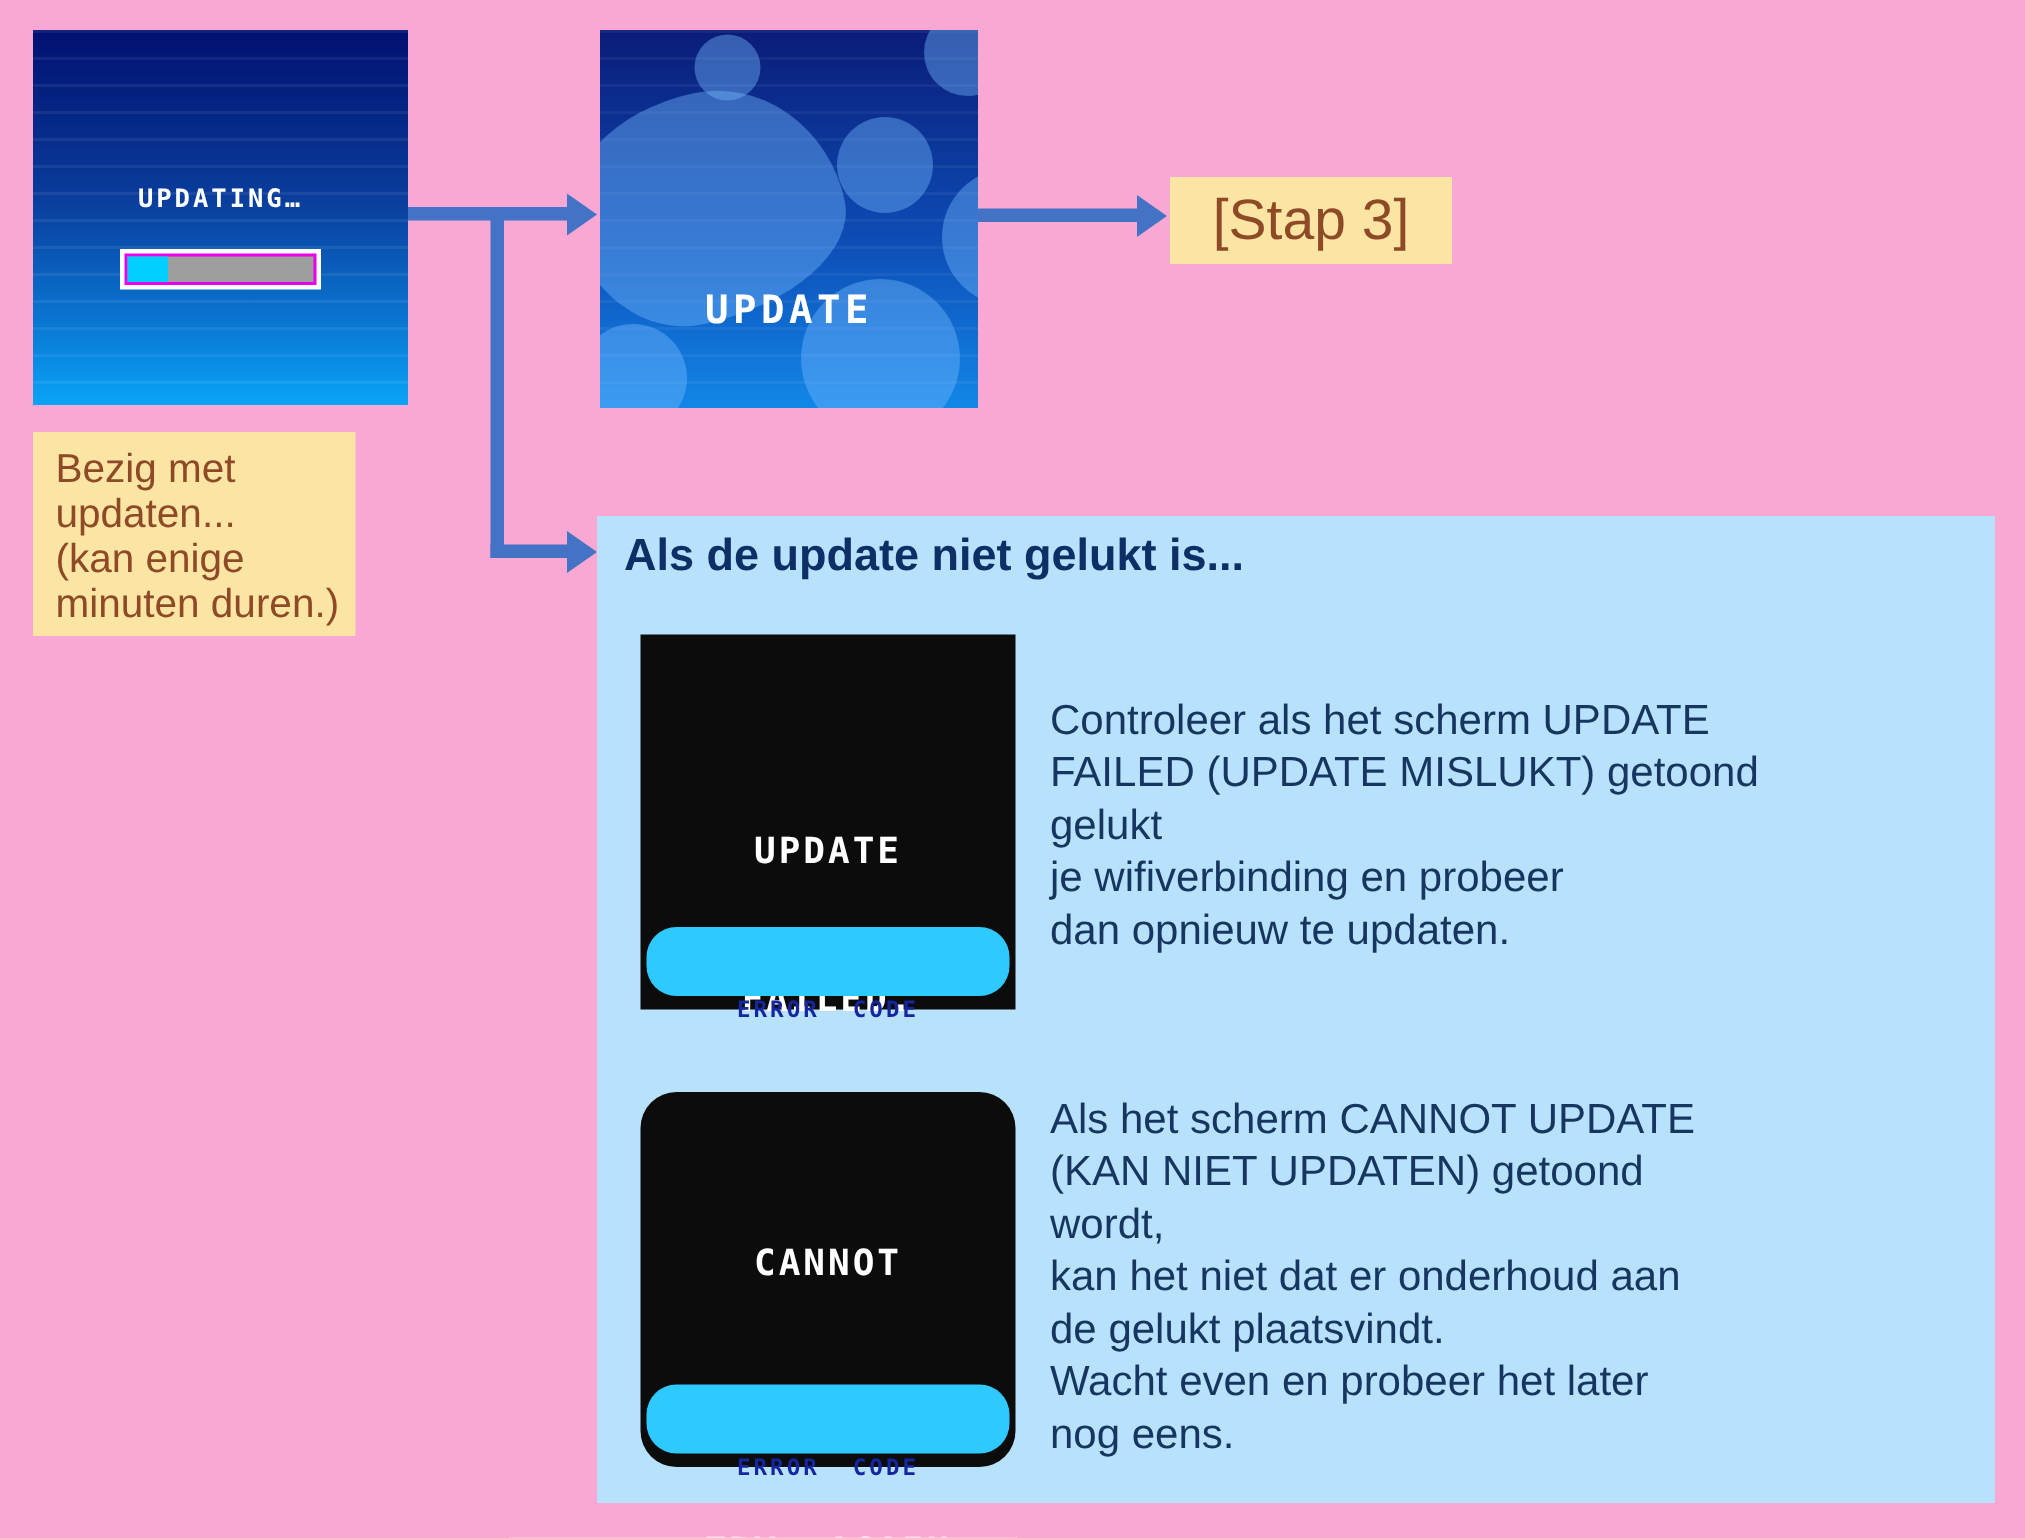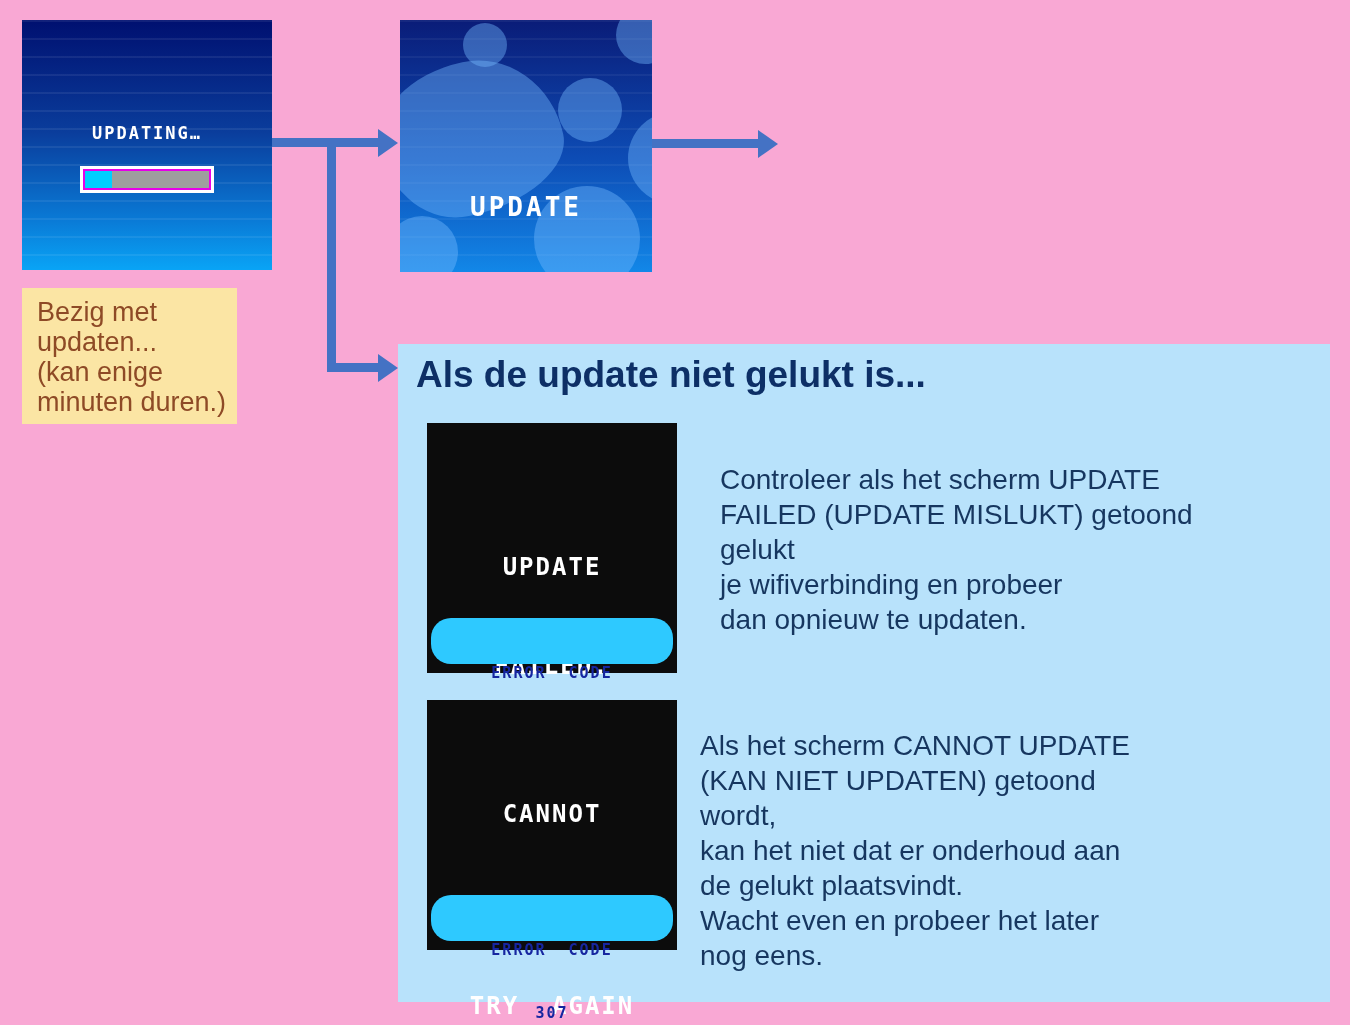--- a/index.html
+++ b/index.html
@@ -43,35 +43,35 @@
 
   
   .hline { position:absolute; height:9px; background:#4472c4; }
   .vline { position:absolute; width:9px; background:#4472c4; }
   .head-right { position:absolute; width:0; height:0;
                 border-top:14px solid transparent; border-bottom:14px solid transparent;
                 border-left:20px solid #4472c4; }
 
   
   #panel { position:absolute; left:398px; top:344px; width:932px; height:658px; background:#b8e2fb; }
-  #panel-title { position:absolute; left:18px; top:10px; font-size:37px; font-weight:bold; color:#0d2f66; }
+  #panel-title { position:absolute; left:18px; top:10px; font-size:30px; font-weight:bold; color:#0d2f66; }
 
   .black-screen { position:absolute; left:29px; width:250px; height:250px; background:#0c0c0c; }
   #scr-failed { top:79px; }
-  #scr-cannot { top:356px; }
+  #scr-cannot { top:384px;border-radius:24px; }
   .black-screen .msg { text-align:center; letter-spacing:2px; font-size:24px; }
   #failed-msg { padding-top:62px; line-height:33px; }
   #cannot-msg { padding-top:34px; line-height:32px; }
   .error-badge { position:absolute; left:4px; right:4px; bottom:9px; height:46px;
                  background:#2ec9ff; border-radius:20px; color:#1626a0; text-align:center;
                  font-family:"DejaVu Sans Mono", monospace; font-weight:bold;
                  font-size:15px; line-height:21px; letter-spacing:2px; padding-top:3px; white-space:pre; }
 
   .panel-text { position:absolute; left:302px; font-size:28px; line-height:35px; color:#16365f; }
-  #text-failed { top:118px;margin-left:20px; }
+  #text-failed { top:118px; }
   #text-cannot { top:384px; }
   .panel-text div, #note-updating div { white-space:pre-wrap; }
 </style>
 </head>
 <body>
 
 <div class="canvas">
 
   <div class="device" id="scr-updating">
     <div class="pix" id="updating-label">UPDATING…</div>
@@ -106,20 +106,21 @@
   </div>
 
   <div class="hline" style="left:272px; top:138px; width:108px;"></div>
   <div class="head-right" style="left:378px; top:129px;"></div>
   <div class="vline" style="left:327px; top:138px; height:234px;"></div>
   <div class="hline" style="left:327px; top:363px; width:53px;"></div>
   <div class="head-right" style="left:378px; top:354px;"></div>
   <div class="hline" style="left:652px; top:139px; width:108px;"></div>
   <div class="head-right" style="left:758px; top:130px;"></div>
 
+  <div class="note" id="stap3">[Stap 3]</div>
 
   <div id="panel">
     <div id="panel-title">Als de update niet gelukt is...</div>
 
     <div class="black-screen" id="scr-failed">
       <div class="pix msg" id="failed-msg">
         <div>UPDATE</div>
         <div>FAILED.</div>
       </div>
       <div class="error-badge">

